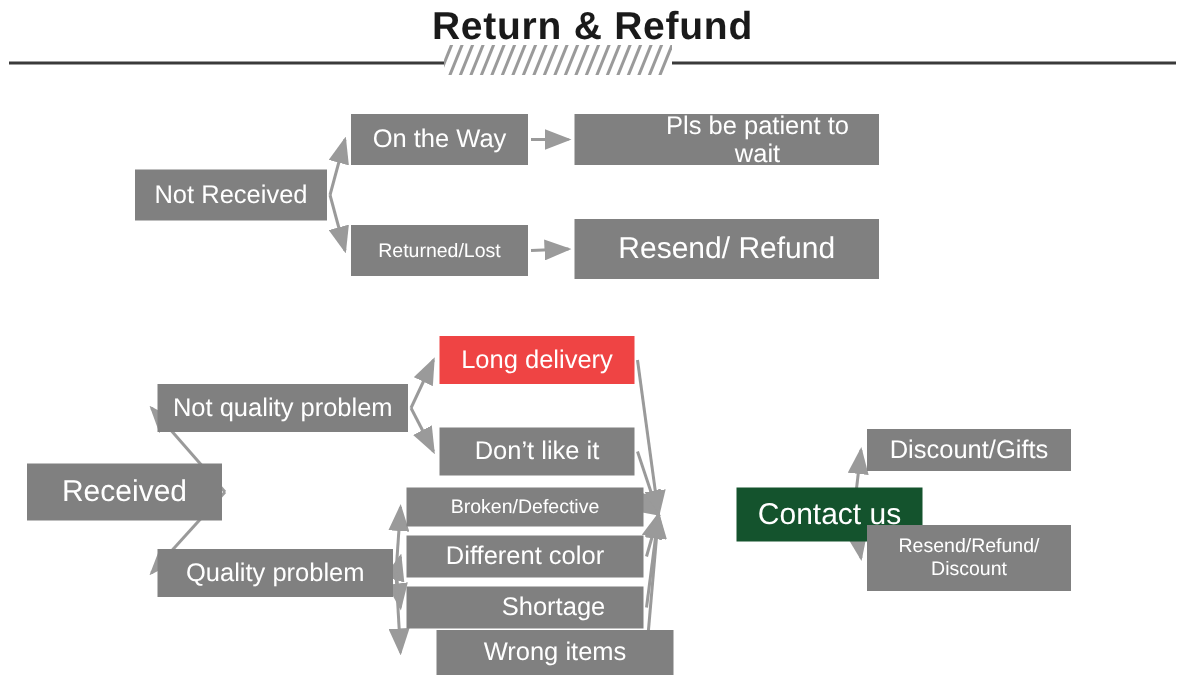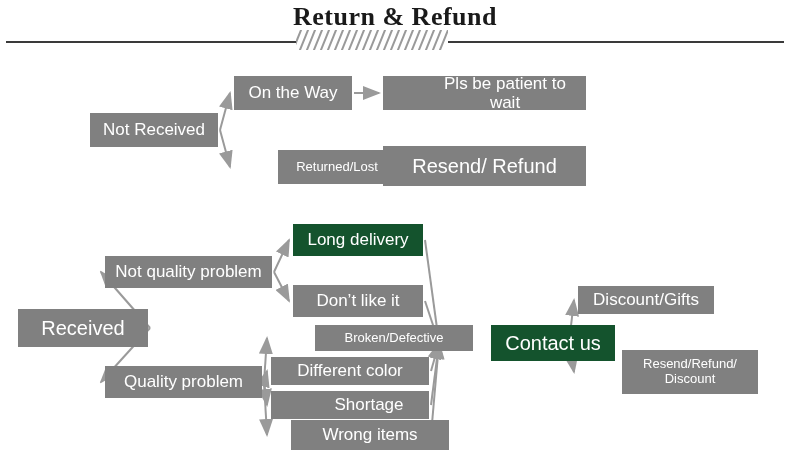--- a/index.html
+++ b/index.html
@@ -14,21 +14,21 @@
     background: #ffffff;
     font-family: "Liberation Sans", sans-serif;
     overflow: hidden;
   }
   .title {
     position: absolute;
     left: 0;
     top: 2px;
     width: 790px;
     text-align: center;
-    font-family: Liberation Serif, serif;
+    font-family: Liberation Sans, sans-serif;
     font-weight: bold;
     font-size: 26px;
     color: #1a1a1a;
     letter-spacing: 0.5px;
   }
   .rule {
     position: absolute;
     left: 6px;
     top: 41px;
     width: 778px;
@@ -61,21 +61,21 @@
     justify-content: center;
     text-align: center;
     line-height: 1.12;
     box-sizing: border-box;
     font-size: 15px;
     padding: 0 6px;
     white-space: pre-line;
   }
   .node.big { font-size: 20px; }
   .node.med { font-size: 17px; }
-  .node.small { font-size: 13px; margin-left: 44px; }
+  .node.small { font-size: 13px; }
   svg.edges {
     position: absolute;
     left: 0;
     top: 0;
     width: 790px;
     height: 460px;
     pointer-events: none;
   }
 </style>
 </head>
@@ -140,21 +140,21 @@
 
   <div id="nodes-layer">
       <div class="node med" style="left: 90px; top: 113px; width: 128px; height: 34px; background: rgb(128, 128, 128); color: rgb(255, 255, 255);">Not Received</div>
       <div class="node med" style="left: 234px; top: 76px; width: 118px; height: 34px; background: rgb(128, 128, 128); color: rgb(255, 255, 255);">On the Way</div>
       <div class="node med" style="left: 383px; top: 76px; width: 203px; height: 34px; background: rgb(128, 128, 128); color: rgb(255, 255, 255); padding-left: 47px;">Pls be patient to wait</div>
       <div class="node small" style="left: 234px; top: 150px; width: 118px; height: 34px; background: rgb(128, 128, 128); color: rgb(255, 255, 255);">Returned/Lost</div>
       <div class="node big" style="left: 383px; top: 146px; width: 203px; height: 40px; background: rgb(128, 128, 128); color: rgb(255, 255, 255);">Resend/ Refund</div>
       <div class="node big" style="left: 18px; top: 309px; width: 130px; height: 38px; background: rgb(128, 128, 128); color: rgb(255, 255, 255);">Received</div>
       <div class="node med" style="left: 105px; top: 256px; width: 167px; height: 32px; background: rgb(128, 128, 128); color: rgb(255, 255, 255);">Not quality problem</div>
       <div class="node med" style="left: 105px; top: 366px; width: 157px; height: 32px; background: rgb(128, 128, 128); color: rgb(255, 255, 255);">Quality problem</div>
-      <div class="node med" style="left: 293px; top: 224px; width: 130px; height: 32px; background: #14532d; color: rgb(255, 255, 255);">Long delivery</div>
+      <div class="node med" style="left: 293px; top: 224px; width: 130px; height: 32px; background: #ef4444; color: rgb(255, 255, 255);">Long delivery</div>
       <div class="node med" style="left: 293px; top: 285px; width: 130px; height: 32px; background: rgb(128, 128, 128); color: rgb(255, 255, 255);">Don’t like it</div>
       <div class="node small" style="left: 271px; top: 325px; width: 158px; height: 26px; background: rgb(128, 128, 128); color: rgb(255, 255, 255);">Broken/Defective</div>
       <div class="node med" style="left: 271px; top: 357px; width: 158px; height: 28px; background: rgb(128, 128, 128); color: rgb(255, 255, 255);">Different color</div>
       <div class="node med" style="left: 271px; top: 391px; width: 158px; height: 28px; background: rgb(128, 128, 128); color: rgb(255, 255, 255); padding-left: 44px;">Shortage</div>
       <div class="node med" style="left: 271px; top: 420px; width: 158px; height: 30px; background: rgb(128, 128, 128); color: rgb(255, 255, 255); margin-left: 20px;">Wrong items</div>
       <div class="node big" style="left: 443px; top: 325px; width: 124px; height: 36px; background: #14532d; color: rgb(255, 255, 255); margin-left: 48px;">Contact us</div>
       <div class="node med" style="left: 578px; top: 286px; width: 136px; height: 28px; background: rgb(128, 128, 128); color: rgb(255, 255, 255);">Discount/Gifts</div>
       <div class="node small" style="left: 578px; top: 350px; width: 136px; height: 44px; background: rgb(128, 128, 128); color: rgb(255, 255, 255);">Resend/Refund/
 Discount</div>
     </div>

